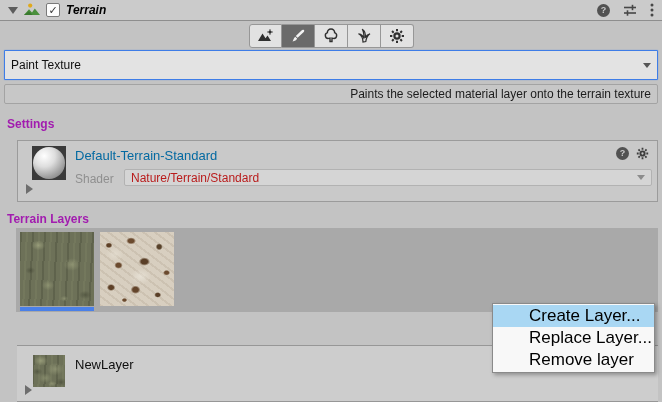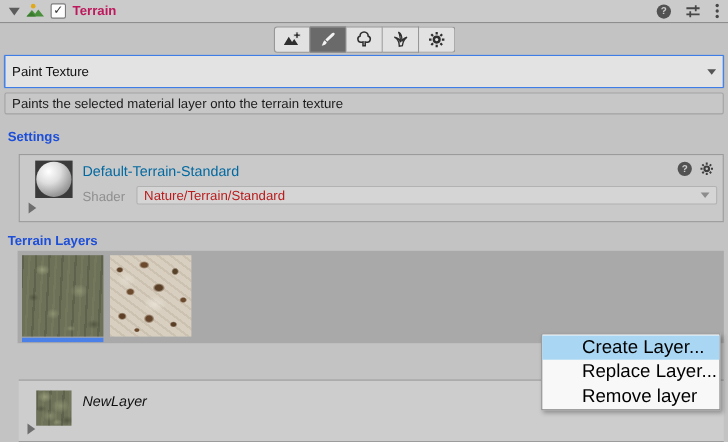--- a/index.html
+++ b/index.html
@@ -16,21 +16,21 @@
   .header {
     height:21px; background:#cbcbcb; border-bottom:1px solid #8e8e8e;
     display:flex; align-items:center; padding:0 8px; gap:6px;
   }
   .tri-down { width:0; height:0; border-left:5px solid transparent; border-right:5px solid transparent; border-top:7px solid #5c5c5c; }
   .tri-right { width:0; height:0; border-top:5px solid transparent; border-bottom:5px solid transparent; border-left:7px solid #6e6e6e; }
   .checkbox {
     width:14px; height:14px; background:#fdfdfd; border:1px solid #7a7a7a; border-radius:2px;
     display:flex; align-items:center; justify-content:center; font-size:11px; color:#333; line-height:1;
   }
-  .header-title { font-weight:bold; font-size:12px; color:#be185d; }
+  .header-title { font-weight:bold; font-size:12px; color:#000000;font-style:italic; }
   .header-right { margin-left:auto; display:flex; align-items:center; gap:13px; }
   .help-circle {
     width:13px; height:13px; border-radius:50%; background:#525252; color:#cbcbcb;
     font-size:9px; font-weight:bold; display:flex; align-items:center; justify-content:center; line-height:1;
   }
   
   .toolbar { display:flex; justify-content:center; padding-top:3px; }
   .toolbar-group { display:flex; }
   .tool-btn {
     width:33px; height:24px; background:#e2e2e2; border:1px solid #979797; border-left-width:0;
@@ -42,24 +42,24 @@
   
   .paint-dropdown {
     margin:2px 4px 0 4px; height:30px; background:#e3e3e3;
     border:1px solid #3e7de7; box-shadow:0 0 1px #3e7de7;
     display:flex; align-items:center; padding:0 6px; position:relative; border-radius:1px;
   }
   .dd-arrow { width:0; height:0; border-left:4px solid transparent; border-right:4px solid transparent; border-top:5px solid #555; margin-left:auto; }
   
   .helpbox {
     margin:4px 4px 0 4px; min-height:19px; background:#c7c7c7; border:1px solid #a3a3a3;
-    border-radius:2px; display:flex; align-items:center; padding:2px 6px; color:#1c1c1c;
-  }
-  
-  .section-label { font-weight:bold; color:#1d4ed8; margin-left:7px; }
+    border-radius:2px; display:flex; align-items:center; padding:2px 6px; color:#1c1c1c;justify-content:flex-end;
+  }
+  
+  .section-label { font-weight:bold; color:#a21caf; margin-left:7px; }
   .lbl-settings { margin-top:13px; }
   .lbl-layers { margin-top:10px; }
   
   .material-box {
     margin:9px 4px 0 17px; height:62px; background:#c9c9c9;
     border:1px solid #9b9b9b; position:relative;
   }
   .mat-foldout { position:absolute; left:8px; bottom:7px; }
   .sphere-box { position:absolute; left:14px; top:5px; width:34px; height:34px; background:#3a3a3a; }
   .sphere {
@@ -108,21 +108,21 @@
       radial-gradient(7px 6px at 48% 78%, #64452b 40%, transparent 70%),
       radial-gradient(5px 4px at 78% 85%, #5a3f27 40%, transparent 70%),
       radial-gradient(4px 3px at 33% 92%, #6b4a2e 40%, transparent 70%),
       radial-gradient(14px 10px at 55% 60%, rgba(240,236,226,.6), transparent 75%),
       radial-gradient(12px 9px at 20% 30%, rgba(235,230,218,.55), transparent 75%),
       repeating-linear-gradient(37deg, rgba(120,100,75,.12) 0 2px, transparent 2px 7px);
   }
   
   .newlayer-box {
     margin:33px 4px 0 17px; height:57px; background:#cdcdcd;
-    border-top:1px solid #979797; border-bottom:1px solid #979797; position:relative;font-style:italic;
+    border-top:1px solid #979797; border-bottom:1px solid #979797; position:relative;
   }
   .nl-thumb { position:absolute; left:16px; top:9px; width:32px; height:32px; }
   .nl-name { position:absolute; left:58px; top:11px; font-size:13px; color:#0f0f0f; }
   .nl-foldout { position:absolute; left:8px; bottom:6px; }
   
   .context-menu {
     position:absolute; left:492px; top:303px; width:163px;
     background:#f8f8f8; border:1px solid #8a8a8a;
     box-shadow:2px 2px 4px rgba(0,0,0,.3);
     padding:1px 0;

